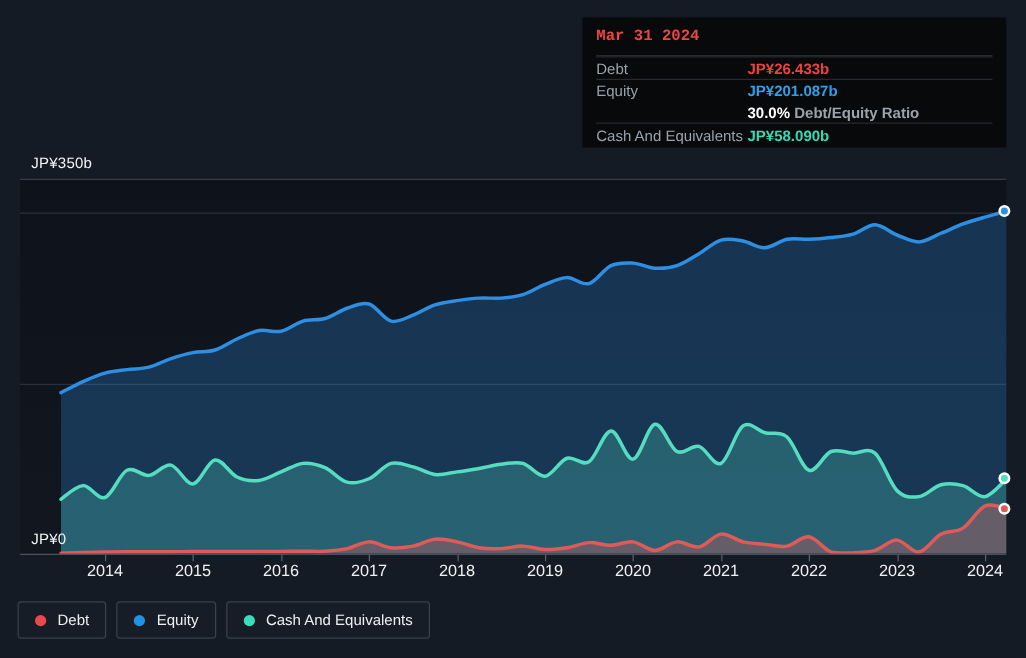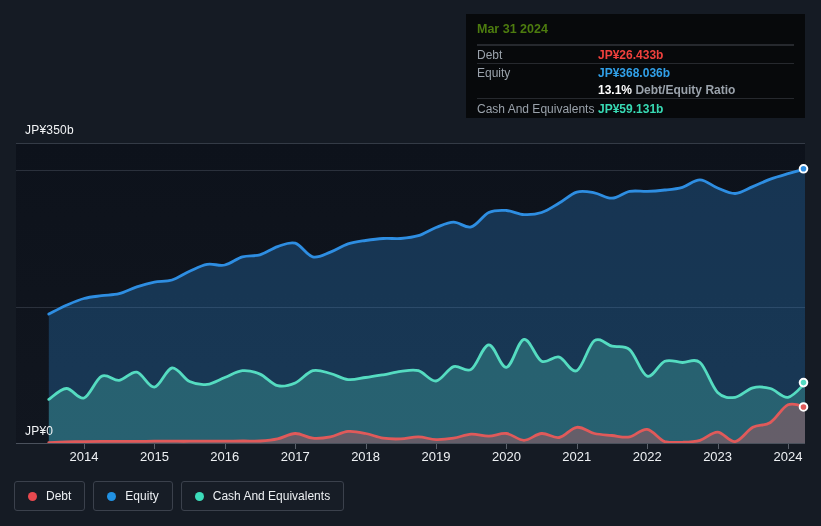--- a/index.html
+++ b/index.html
@@ -20,22 +20,23 @@
   .ylabel.zero{top:424px;text-align:right;}
 
   
   .tooltip{
     position:absolute;left:466px;top:14px;width:339px;height:104px;
     background:#07090b;box-sizing:border-box;padding:0 11px;
     font-size:12px;color:#9aa2ab;
   }
   .tt-title{
     height:30px;display:flex;align-items:center;
-    color:#4d7c0f;font-weight:700;font-size:12.5px;
+    color:#ef4444;font-weight:700;font-size:12.5px;
     border-bottom:1px solid #26292e;
+    font-family:Liberation Mono, monospace;
   }
   .tt-row{display:flex;align-items:center;height:17px;}
   .tt-row.sep{border-top:1px solid #26292e;}
   .tt-row.last{height:20px;}
   .tt-label{width:121px;flex:none;color:#9aa2ab;}
   .tt-val{font-weight:700;}
   .tt-ratio b{color:#ffffff;font-weight:700;}
   .tt-ratio .dim{color:#9aa2ab;font-weight:700;}
 
   
@@ -113,29 +114,29 @@
   <div class="ylabel zero">JP¥0</div>
 
   <div class="tooltip">
     <div class="tt-title">Mar 31 2024</div>
     <div class="tt-row sep">
       <span class="tt-label">Debt</span>
       <span class="tt-val" style="color: rgb(240, 65, 61);">JP¥26.433b</span>
     </div>
     <div class="tt-row sep">
       <span class="tt-label">Equity</span>
-      <span class="tt-val" style="color: rgb(49, 160, 232);">JP¥368.036b</span>
+      <span class="tt-val" style="color: rgb(49, 160, 232);">JP¥201.087b</span>
     </div>
     <div class="tt-row">
       <span class="tt-label"></span>
-      <span class="tt-ratio"><b>13.1%</b>&nbsp;<span class="dim">Debt/Equity Ratio</span></span>
+      <span class="tt-ratio"><b>30.0%</b>&nbsp;<span class="dim">Debt/Equity Ratio</span></span>
     </div>
     <div class="tt-row sep last">
       <span class="tt-label">Cash And Equivalents</span>
-      <span class="tt-val" style="color: rgb(56, 218, 180);">JP¥59.131b</span>
+      <span class="tt-val" style="color: rgb(56, 218, 180);">JP¥58.090b</span>
     </div>
   </div>
 
   <div class="legend">
     <div class="legend-item">
       <span class="legend-dot" style="background: rgb(232, 73, 79);"></span>
       <span>Debt</span>
     </div>
     <div class="legend-item">
       <span class="legend-dot" style="background: rgb(33, 145, 226);"></span>

